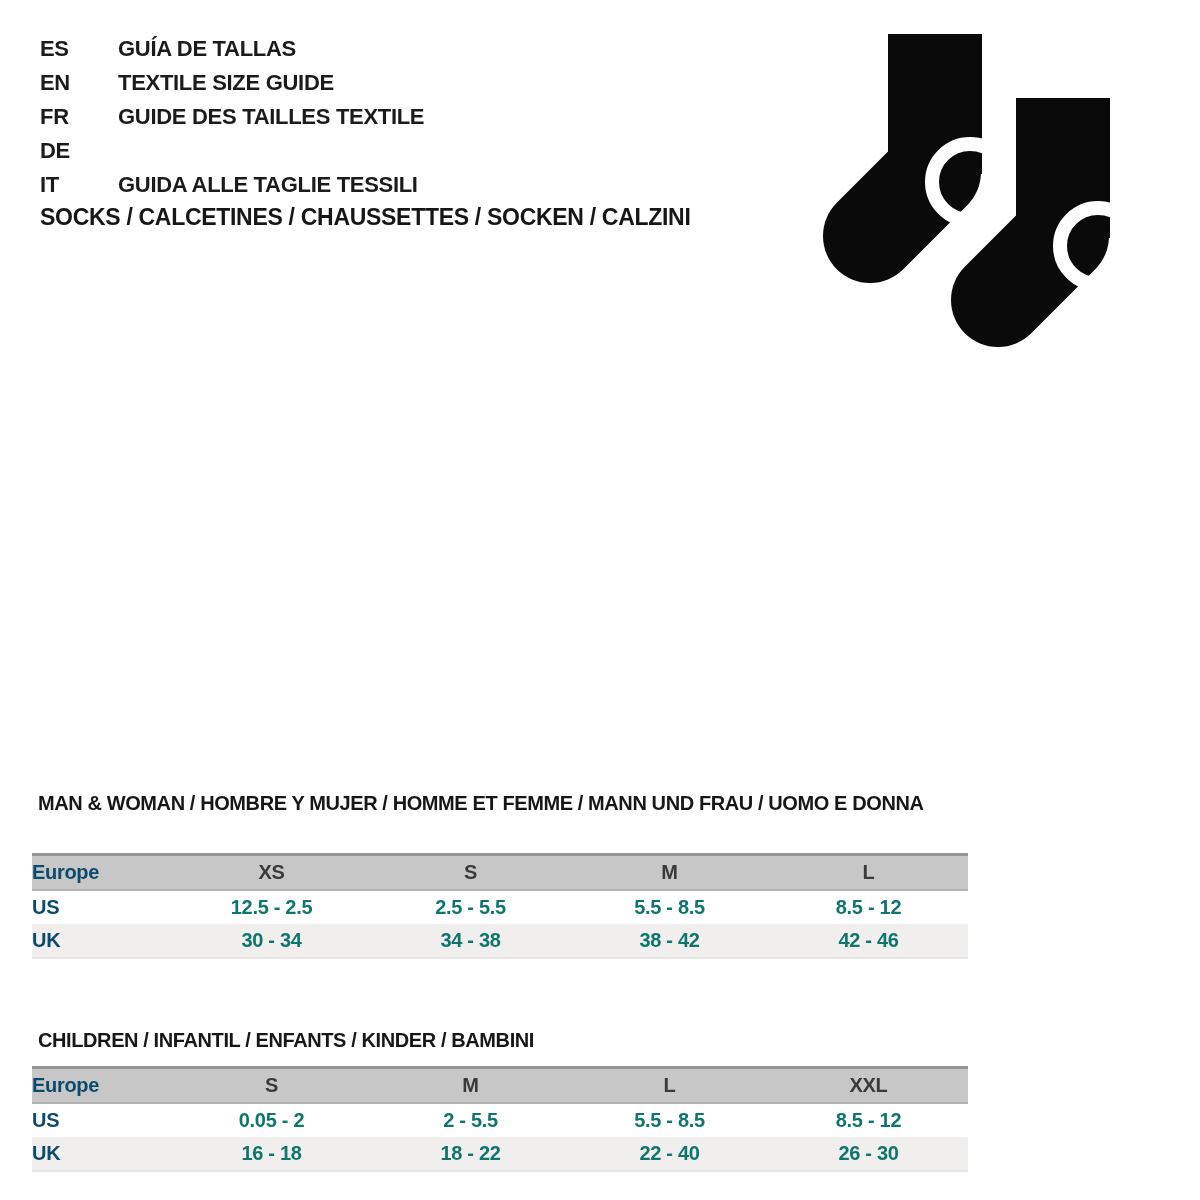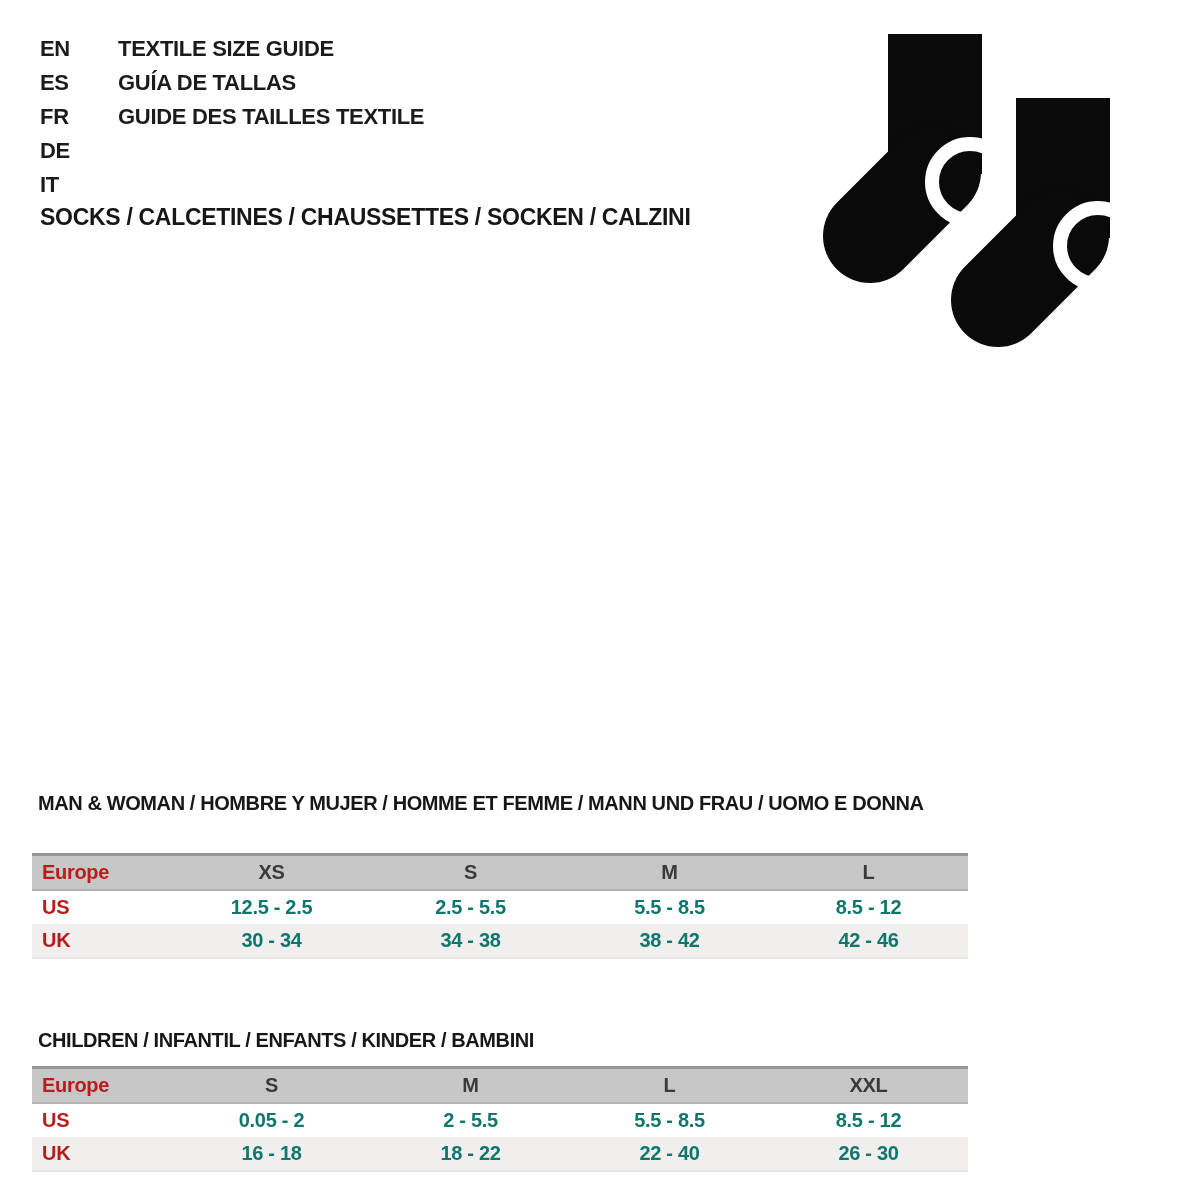--- a/index.html
+++ b/index.html
@@ -96,51 +96,51 @@
   .size-table thead tr {
     background: #c7c7c7;
     color: #3a3a3a;
   }
   .size-table thead th {
     border-top: 3px solid #969696;
     border-bottom: 2px solid #b2b2b2;
   }
   .size-table .cell-label {
     text-align: left;
-    padding-left: 10px;
-    color: #b91c1c;
+    color: #0c4a6e;
   }
   .size-table tbody tr.row-even { background: #ffffff; }
   .size-table tbody tr.row-odd  { background: #f0efee; }
   .size-table tbody td { color: #0f766e; }
   .size-table tbody tr:last-child td { border-bottom: 2px solid #e7e6e4; }
 </style>
 </head>
 <body>
 
 <div class="page">
 
   <div class="lang-block">
     <div class="lang-row">
+      <span class="lang-code">ES</span>
+      <span class="lang-label">GUÍA DE TALLAS</span>
+    </div>
+    <div class="lang-row">
       <span class="lang-code">EN</span>
       <span class="lang-label">TEXTILE SIZE GUIDE</span>
     </div>
     <div class="lang-row">
-      <span class="lang-code">ES</span>
-      <span class="lang-label">GUÍA DE TALLAS</span>
-    </div>
-    <div class="lang-row">
       <span class="lang-code">FR</span>
       <span class="lang-label">GUIDE DES TAILLES TEXTILE</span>
     </div>
     <div class="lang-row">
       <span class="lang-code">DE</span>
     </div>
     <div class="lang-row">
       <span class="lang-code">IT</span>
+      <span class="lang-label">GUIDA ALLE TAGLIE TESSILI</span>
     </div>
   </div>
 
   <div class="product-line">SOCKS / CALCETINES / CHAUSSETTES / SOCKEN / CALZINI</div>
 
   <svg class="socks-art" viewBox="0 0 312 322" xmlns="http://www.w3.org/2000/svg" aria-hidden="true">
     <g>
       <rect class="sock-leg" x="76" y="0" width="94" height="140"></rect>
       <line class="sock-foot" x1="122" y1="138" x2="58" y2="202"></line>
       <circle class="sock-heel" cx="158" cy="148" r="38"></circle>

